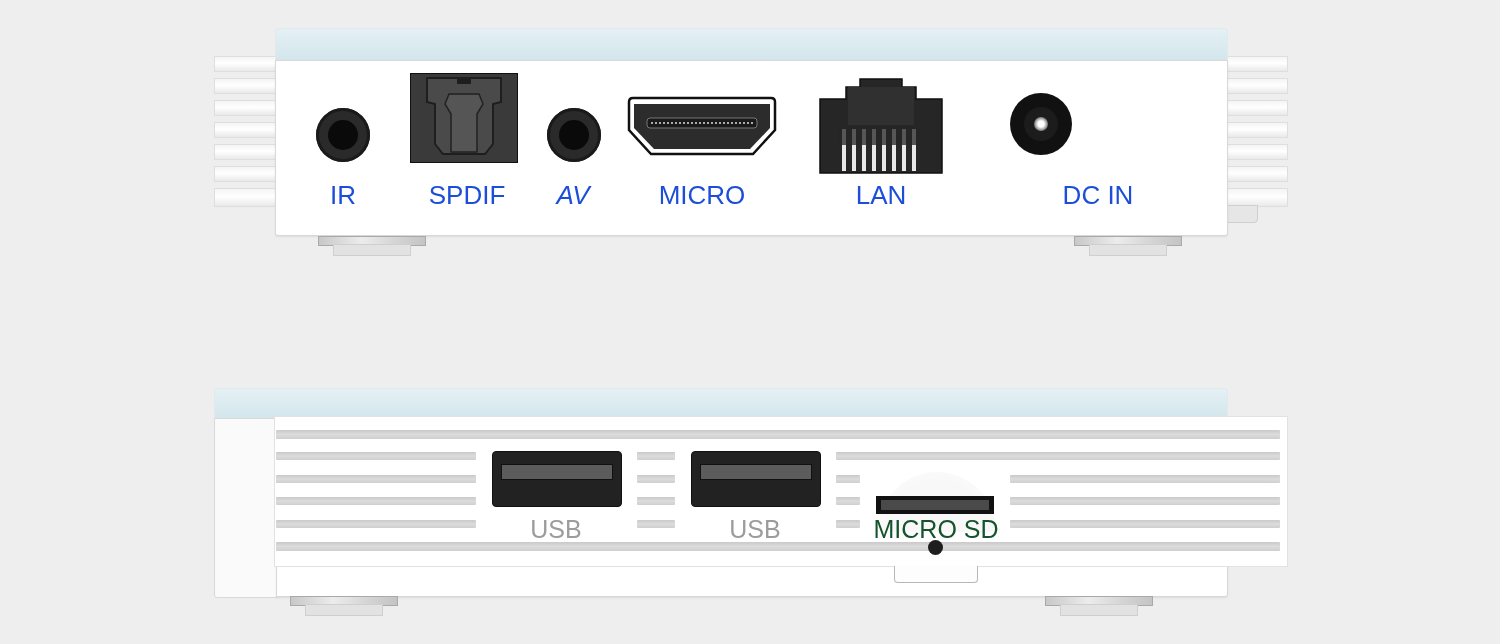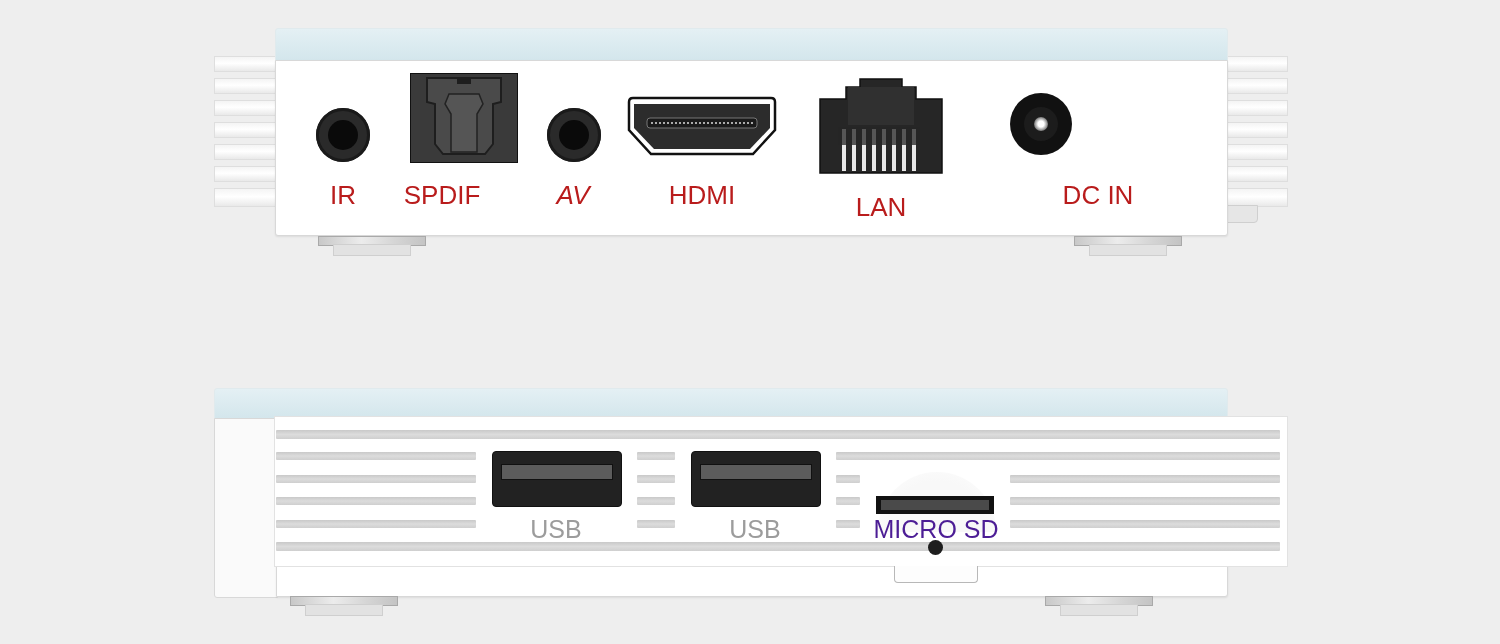--- a/index.html
+++ b/index.html
@@ -1,18 +1,18 @@
 <!DOCTYPE html>
 <html><head>
 <meta charset="utf-8">
 <style>
   html,body{margin:0;padding:0;}
   body{width:1500px;height:644px;background:#eeeeee;position:relative;overflow:hidden;font-family:"Liberation Sans",sans-serif;}
   .abs{position:absolute;}
-  .lbl{position:absolute;color:#b91c1c;font-size:26px;text-align:center;letter-spacing:0px;white-space:nowrap;}
+  .lbl{position:absolute;color:#1d4ed8;font-size:26px;text-align:center;letter-spacing:0px;white-space:nowrap;}
   .topcap{background:linear-gradient(180deg,#e4f0f4 0%,#d3e6ec 100%);}
   .body-white{background:#ffffff;border:1px solid #d8d8d8;box-shadow:0 1px 2px rgba(0,0,0,.08);}
   .fin{position:absolute;background:linear-gradient(180deg,#f4f4f4 0%,#ffffff 45%,#e9e9e9 100%);border:1px solid #dedede;}
   .groove{position:absolute;background:linear-gradient(180deg,#c9c9c9 0%,#dcdcdc 50%,#cfcfcf 100%);border-radius:1px;}
   .foot{position:absolute;background:linear-gradient(90deg,#c8c8c8,#ececec 40%,#d6d6d6 70%,#c4c4c4);border:1px solid #a9a9a9;}
   .jack{position:absolute;border-radius:50%;background:#2a2a2a;box-shadow:inset 0 0 0 3px #1a1a1a;}
   .jack::after{content:"";position:absolute;left:22%;top:22%;width:56%;height:56%;border-radius:50%;background:#0a0a0a;}
   .usb{position:absolute;background:#222;border-radius:4px;border:1px solid #111;}
   .usb .tongue{position:absolute;left:8px;right:8px;top:12px;height:14px;background:#5c5c5c;border:1px solid #111;}
 </style>
@@ -57,59 +57,59 @@
   </div>
 
   <div>
     <div class="abs" style="left:410px;top:73px;width:106px;height:88px;background:#3a3a3a;border:1px solid #111;">
       <svg width="106" height="88" viewBox="0 0 106 88">
         <path d="M16 4 H90 V28 L82 30 V70 L74 80 H32 L24 70 V30 L16 28 Z" fill="#4a4a4a" stroke="#1e1e1e" stroke-width="2"></path>
         <path d="M38 20 H68 L72 30 L66 40 V78 H40 V40 L34 30 Z" fill="#555" stroke="#222" stroke-width="1.5"></path>
         <rect x="46" y="4" width="14" height="6" fill="#1e1e1e"></rect>
       </svg>
     </div>
-    <div class="lbl" style="left:392px;top:180px;width:100px;">SPDIF</div>
+    <div class="lbl" style="left:417px;top:180px;width:100px;">SPDIF</div>
   </div>
 
   <div>
     <div class="jack" style="left:547px;top:108px;width:54px;height:54px;"></div>
     <div class="lbl" style="left:543px;top:180px;width:60px;font-style:italic;">AV</div>
   </div>
 
   <div>
     <div class="abs" style="left:625px;top:96px;width:154px;height:62px;">
       <svg width="154" height="62" viewBox="0 0 154 62">
         <path d="M4 6 Q4 2 8 2 H146 Q150 2 150 6 V34 L128 58 H26 L4 34 Z" fill="#fff" stroke="#111" stroke-width="2.5"></path>
         <path d="M9 8 H145 V32 L125 53 H29 L9 32 Z" fill="#2c2c2c"></path>
         <rect x="22" y="22" width="110" height="10" rx="3" fill="#1a1a1a" stroke="#777" stroke-width="1"></rect>
         <line x1="26" y1="27" x2="128" y2="27" stroke="#aaa" stroke-width="2" stroke-dasharray="2 2"></line>
       </svg>
     </div>
-    <div class="lbl" style="left:652px;top:180px;width:100px;">HDMI</div>
+    <div class="lbl" style="left:652px;top:180px;width:100px;">MICRO</div>
   </div>
 
   <div>
     <div class="abs" style="left:818px;top:77px;width:126px;height:98px;">
       <svg width="126" height="98" viewBox="0 0 126 98">
         <path d="M2 22 H28 V10 H42 V2 H84 V10 H98 V22 H124 V96 H2 Z" fill="#262626" stroke="#111" stroke-width="1.5"></path>
         <rect x="30" y="10" width="66" height="38" fill="#303030"></rect>
         <g fill="#e8e8e8">
           <rect x="24" y="52" width="4" height="42"></rect>
           <rect x="34" y="52" width="4" height="42"></rect>
           <rect x="44" y="52" width="4" height="42"></rect>
           <rect x="54" y="52" width="4" height="42"></rect>
           <rect x="64" y="52" width="4" height="42"></rect>
           <rect x="74" y="52" width="4" height="42"></rect>
           <rect x="84" y="52" width="4" height="42"></rect>
           <rect x="94" y="52" width="4" height="42"></rect>
         </g>
         <rect x="20" y="50" width="82" height="18" fill="#262626" opacity="0.75"></rect>
       </svg>
     </div>
-    <div class="lbl" style="left:831px;top:192px;width:100px;text-align:center;">LAN</div>
+    <div class="lbl" style="left:831px;top:180px;width:100px;text-align:center;">LAN</div>
   </div>
 
   <div>
     <div class="abs" style="left:1010px;top:93px;width:62px;height:62px;border-radius:50%;background:#111;">
       <div class="abs" style="left:14px;top:14px;width:34px;height:34px;border-radius:50%;background:#1c1c1c;"></div>
       <div class="abs" style="left:24px;top:24px;width:14px;height:14px;border-radius:50%;background:radial-gradient(circle,#fff 30%,#777 70%,#222 100%);"></div>
     </div>
     <div class="lbl" style="left:1048px;top:180px;width:100px;">DC IN</div>
   </div>
 </div>
@@ -157,21 +157,21 @@
       <div class="tongue"></div>
     </div>
     <div class="lbl" style="left:705px;top:515px;width:100px;font-size:25px;color:#9c9c9c;">USB</div>
   </div>
 
   <div>
     <div class="abs" style="left:878px;top:472px;width:118px;height:60px;border-radius:60px 60px 0 0;background:radial-gradient(ellipse at 50% 100%,#f8f8f8 60%,#ffffff 100%);"></div>
     <div class="abs" style="left:876px;top:496px;width:118px;height:18px;background:#111;">
       <div class="abs" style="left:5px;top:4px;width:108px;height:10px;background:#4a4a4a;"></div>
     </div>
-    <div class="lbl" style="left:866px;top:515px;width:140px;font-size:25px;color:#4c1d95;">MICRO SD</div>
+    <div class="lbl" style="left:866px;top:515px;width:140px;font-size:25px;color:#14532d;">MICRO SD</div>
     <div class="abs" style="left:928px;top:540px;width:15px;height:15px;border-radius:50%;background:#1e1e1e;"></div>
   </div>
 
   <div class="abs" style="left:894px;top:566px;width:82px;height:16px;border:1px solid #b8b8b8;border-top:none;border-radius:0 0 4px 4px;background:#fdfdfd;"></div>
 
   <div class="foot" style="left:290px;top:596px;width:106px;height:8px;"></div>
   <div class="abs" style="left:305px;top:604px;width:76px;height:10px;background:#e2e2e2;border:1px solid #cfcfcf;"></div>
   <div class="foot" style="left:1045px;top:596px;width:106px;height:8px;"></div>
   <div class="abs" style="left:1060px;top:604px;width:76px;height:10px;background:#e2e2e2;border:1px solid #cfcfcf;"></div>
 </div>

